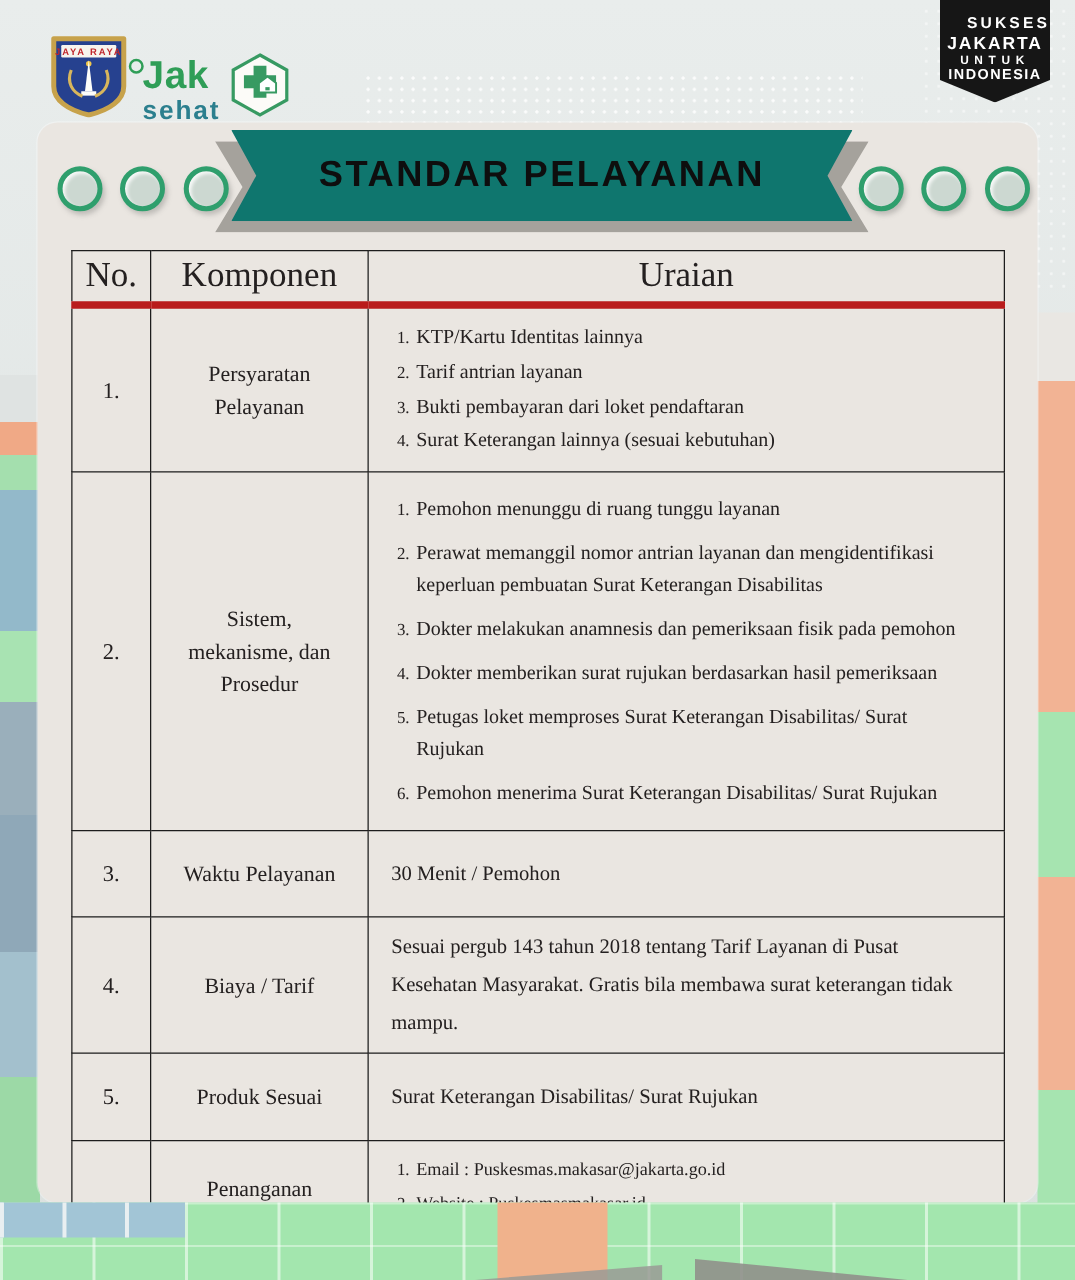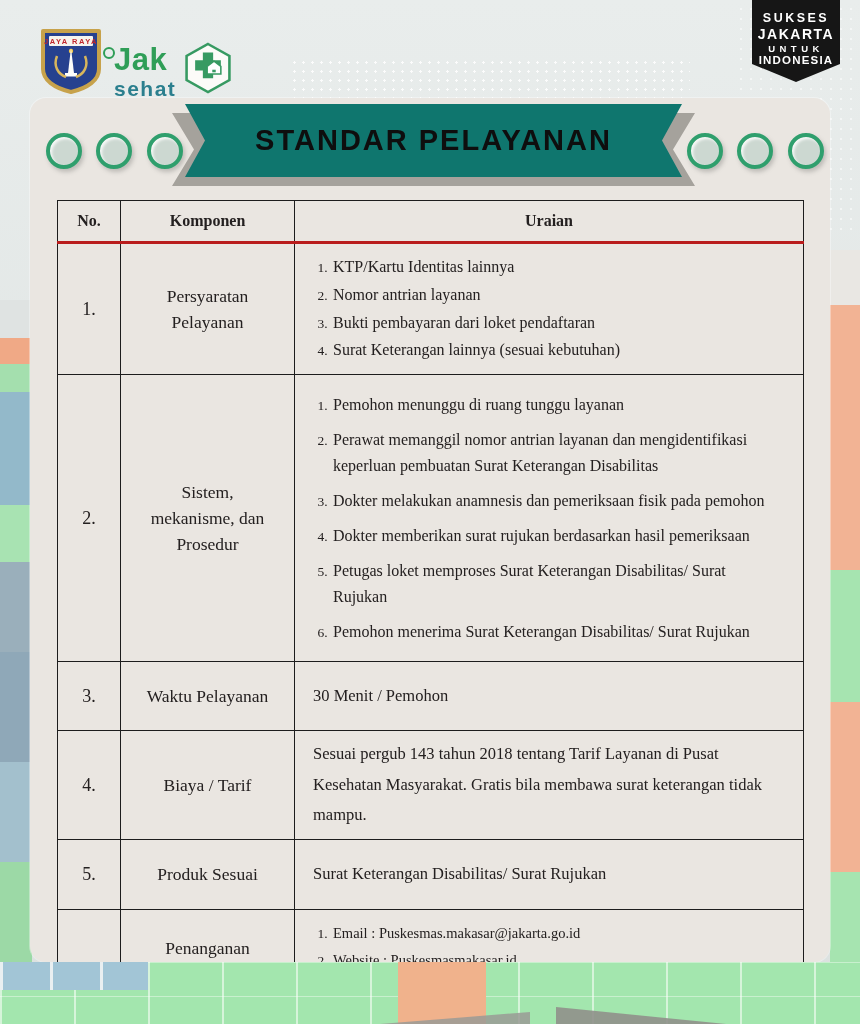--- a/index.html
+++ b/index.html
@@ -35,21 +35,21 @@
   .seal{position:absolute;left:40px;top:28px;}
   .jaksehat{position:absolute;left:114px;top:44px;}
   .steth{position:absolute;left:-11px;top:3px;width:8px;height:8px;border:2.5px solid #2f9e57;border-radius:50%;}
   .jak{font-size:31px;font-weight:800;color:#2f9e57;letter-spacing:.5px;line-height:1;}
   .sehat{font-size:21px;font-weight:600;color:#2b7f8e;letter-spacing:1.5px;line-height:1;margin-top:3px;}
   .hexlogo{position:absolute;left:184px;top:42px;}
 
   .pennant{position:absolute;left:752px;top:0;width:88px;height:82px;background:#161616;
     clip-path:polygon(0 0,100% 0,100% 78%,50% 100%,0 78%);
     color:#fff;text-align:center;padding-top:11px;box-sizing:border-box;line-height:1.2;}
-  .p1{font-size:12.5px;font-weight:700;letter-spacing:2.5px;}
+  .p1{font-size:12.5px;font-weight:700;letter-spacing:2.5px;text-align:right;}
   .p2{font-size:14px;font-weight:800;letter-spacing:1.5px;}
   .p3{font-size:9.5px;font-weight:700;letter-spacing:4.5px;}
   .p4{font-size:11.5px;font-weight:700;letter-spacing:1.2px;}
 
   
   .card{position:absolute;left:30px;top:98px;width:800px;height:864px;background:#eae6e1;border-radius:16px;
     box-shadow:0 0 0 1px rgba(255,255,255,.35);}
 
   .circle{position:absolute;top:133px;width:36px;height:36px;border-radius:50%;background:#ccd8d1;
     border:4px solid #2f9f6d;box-sizing:border-box;
@@ -62,21 +62,21 @@
   .ribbon{position:absolute;inset:0;background:#0f766e;
     clip-path:polygon(0 0,100% 0,calc(100% - 20px) 50%,100% 100%,0 100%,20px 50%);
     display:flex;flex-direction:column;align-items:center;justify-content:center;gap:3px;}
   .r-title{font-size:29px;font-weight:800;letter-spacing:2px;color:#0e0e0e;line-height:1.05;}
   .r-sub{font-size:24px;font-weight:800;letter-spacing:.4px;color:#ffffff;line-height:1.05;}
 
   
   .svc{position:absolute;left:57px;top:200px;width:746px;border-collapse:collapse;table-layout:fixed;
     font-family:"Liberation Serif",serif;color:#242020;}
   .svc th,.svc td{border:1.6px solid #1d1d1d;vertical-align:middle;}
-  .svc thead th{height:38px;font-size:16px;font-weight:700;border-bottom:3px solid #b91c1c;}
+  .svc thead th{height:38px;font-size:28px;font-weight:400;border-bottom:6px solid #b91c1c;}
   .c-no{text-align:center;font-size:18px;}
   .c-komp{text-align:center;font-size:17.5px;line-height:1.5;padding:6px 20px;}
   .c-ur{padding:8px 28px 8px 10px;font-size:16px;}
   .h1{height:132px;} .h2{height:262px;} .h3{height:69px;} .h4{height:88px;} .h5{height:70px;} .h6{height:97px;}
   .utext{font-size:16.5px;padding-left:8px;line-height:1.85;}
   ol.ulist{margin:0;padding-left:26px;}
   .ulist li{padding-left:2px;}
   .ulist li::marker{font-size:13.5px;}
   .ulist.tight li{line-height:1.55;margin:3px 0;}
   .ulist.loose li{line-height:1.62;margin:9px 0;}
@@ -160,21 +160,21 @@
         <th>Uraian</th>
       </tr>
     </thead>
     <tbody>
       <tr class="h1">
         <td class="c-no">1.</td>
         <td class="c-komp">Persyaratan Pelayanan</td>
         <td class="c-ur">
           <ol class="ulist tight">
             <li>KTP/Kartu Identitas lainnya</li>
-            <li>Nomor antrian layanan</li>
+            <li>Tarif antrian layanan</li>
             <li>Bukti pembayaran dari loket pendaftaran</li>
             <li>Surat Keterangan lainnya (sesuai kebutuhan)</li>
           </ol>
         </td>
       </tr>
       <tr class="h2">
         <td class="c-no">2.</td>
         <td class="c-komp">Sistem, mekanisme, dan Prosedur</td>
         <td class="c-ur">
           <ol class="ulist loose">

